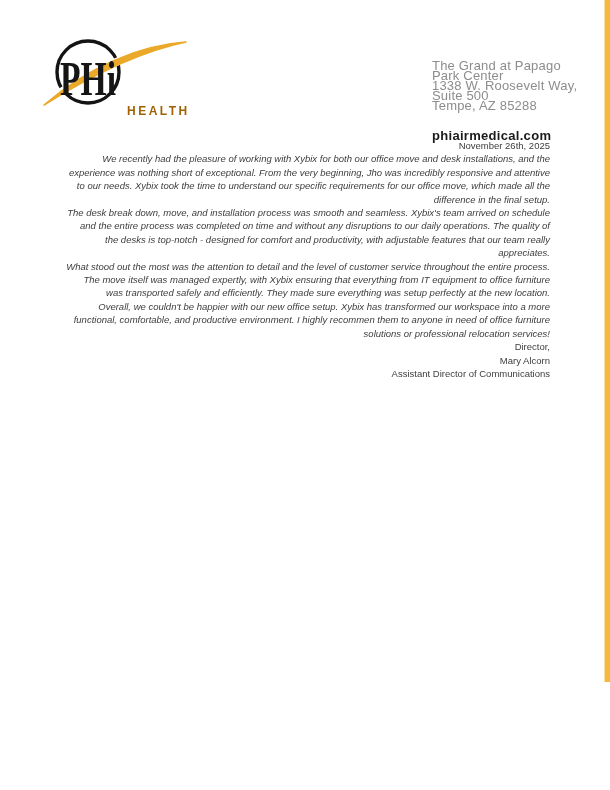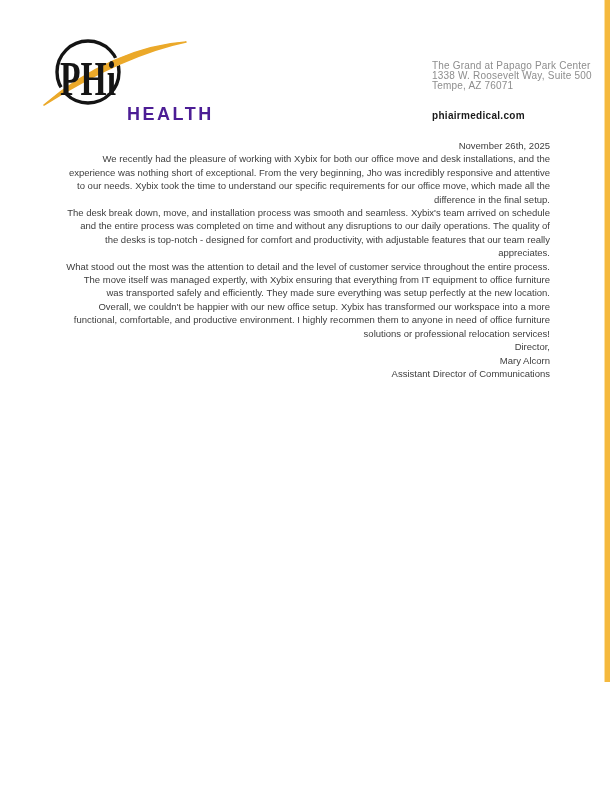--- a/index.html
+++ b/index.html
@@ -34,32 +34,32 @@
   }
   .logo-svg {
     position: absolute;
     left: 0;
     top: 0;
   }
   .wordmark {
     position: absolute;
     left: 87px;
     top: 79px;
-    font-size: 18px;
+    font-size: 12px;
     font-weight: 700;
     letter-spacing: 2.5px;
-    color: #4c1d95;
+    color: #a16207;
     font-family: "Liberation Sans", sans-serif;
   }
   .address-block {
     position: absolute;
     left: 432px;
     top: 61px;
     width: 160px;
-    font-size: 10px;
+    font-size: 13px;
     line-height: 10px;
     color: #8d8d8d;
     letter-spacing: 0.2px;
   }
   .website {
     margin-top: 20px;
     font-weight: 700;
     color: #1a1a1a;
     letter-spacing: 0.3px;
   }
@@ -69,21 +69,21 @@
     left: 66px;
     top: 139px;
     width: 484px;
     font-size: 9.5px;
     line-height: 13.4px;
     color: #3d3d3d;
     text-align: right;
   }
   .letter-body p { margin: 0; }
   .date    { margin: 0 0 33px 0; }
-  .para    { margin: 0 0 13px 0; }
+  .para    { margin: 0 0 13px 0; font-style: italic; }
   .closing { margin: 20px 0 0 0; }
   .sig-name  { margin: 10px 0 0 0; }
   .sig-title { margin: 10px 0 0 0; }
 </style>
 </head>
 <body>
 
 <div class="page">
 
   <div class="accent-stripe"></div>
@@ -98,21 +98,21 @@
       <path d="M4,80 C48,42 100,20 146,17 C102,26 52,50 4,80 Z" fill="#EBA92A" stroke="#EBA92A" stroke-width="1.6" stroke-linejoin="round"></path>
 
       <text x="20" y="70" font-family="Liberation Serif, serif" font-weight="bold" font-size="48" fill="#151515" textLength="56" lengthAdjust="spacingAndGlyphs">PHi</text>
     </svg>
     <div class="wordmark">HEALTH</div>
   </div>
 
   <div class="address-block">
     <div>The Grand at Papago Park Center</div>
     <div>1338 W. Roosevelt Way, Suite 500</div>
-    <div>Tempe, AZ 76071</div>
+    <div>Tempe, AZ 85288</div>
     <div class="website">phiairmedical.com</div>
   </div>
 
   <main class="letter-body">
     <p class="date">November 26th, 2025</p>
     <p class="para">We recently had the pleasure of working with Xybix for both our office move and desk installations, and the experience was nothing short of exceptional. From the very beginning, Jho was incredibly responsive and attentive to our needs. Xybix took the time to understand our specific requirements for our office move, which made all the difference in the final setup.</p>
     <p class="para">The desk break down, move, and installation process was smooth and seamless. Xybix's team arrived on schedule and the entire process was completed on time and without any disruptions to our daily operations. The quality of the desks is top-notch - designed for comfort and productivity, with adjustable features that our team really appreciates.</p>
     <p class="para">What stood out the most was the attention to detail and the level of customer service throughout the entire process. The move itself was managed expertly, with Xybix ensuring that everything from IT equipment to office furniture was transported safely and efficiently. They made sure everything was setup perfectly at the new location.</p>
     <p class="para">Overall, we couldn't be happier with our new office setup. Xybix has transformed our workspace into a more functional, comfortable, and productive environment. I highly recommen them to anyone in need of office furniture solutions or professional relocation services!</p>
     <p class="closing">Director,</p>

